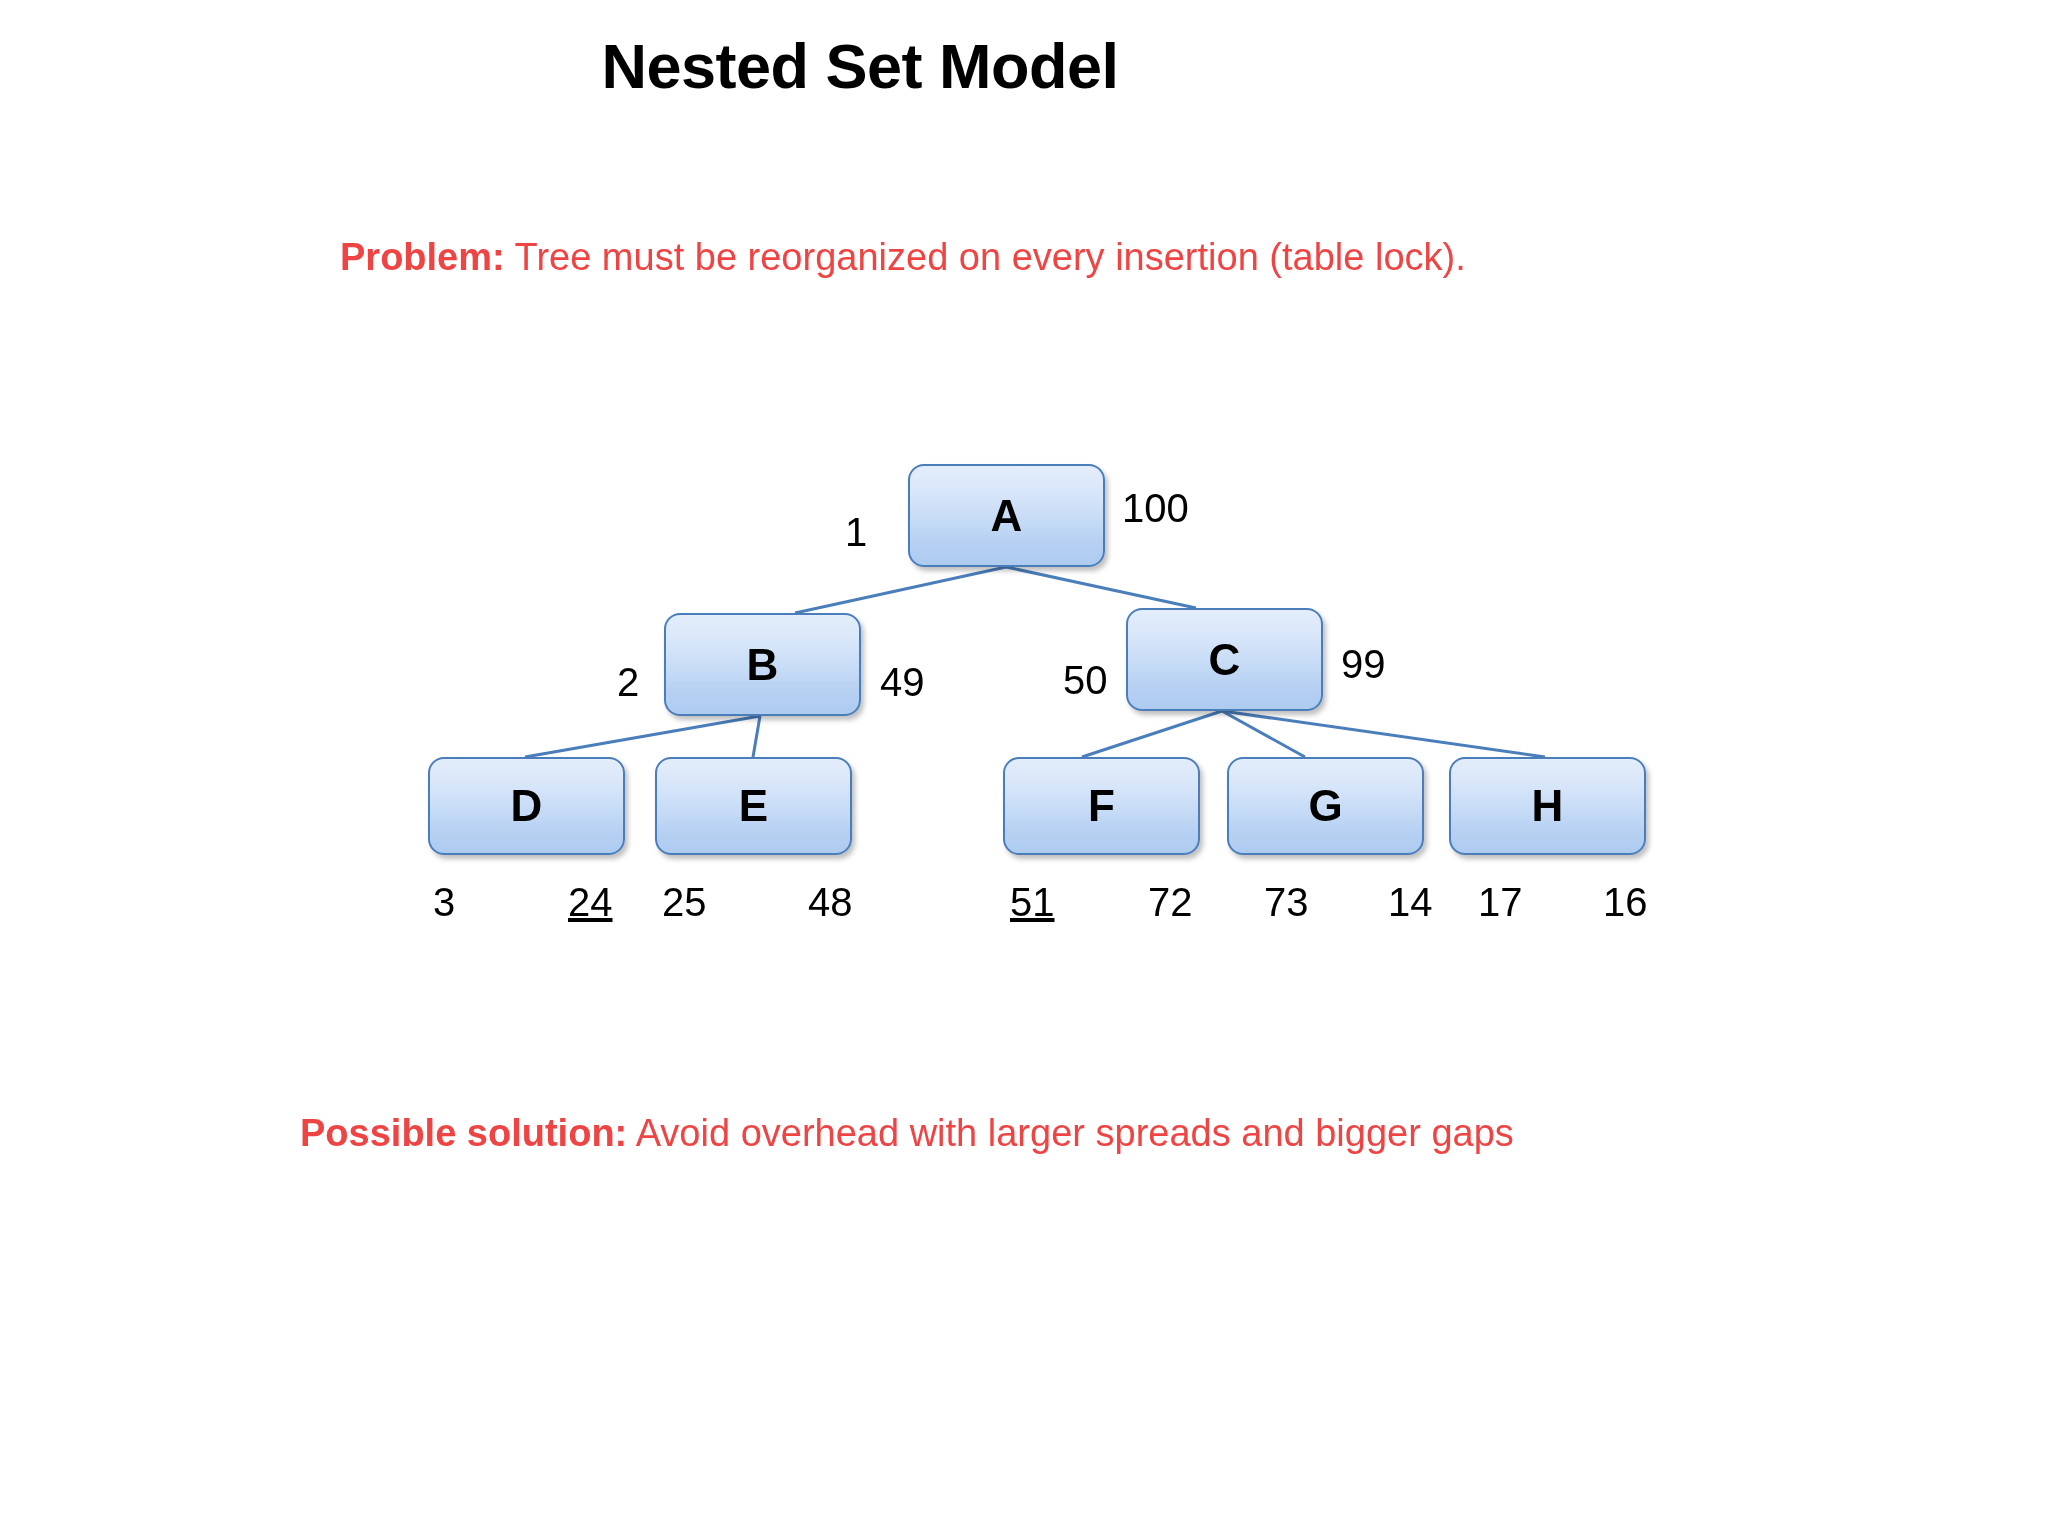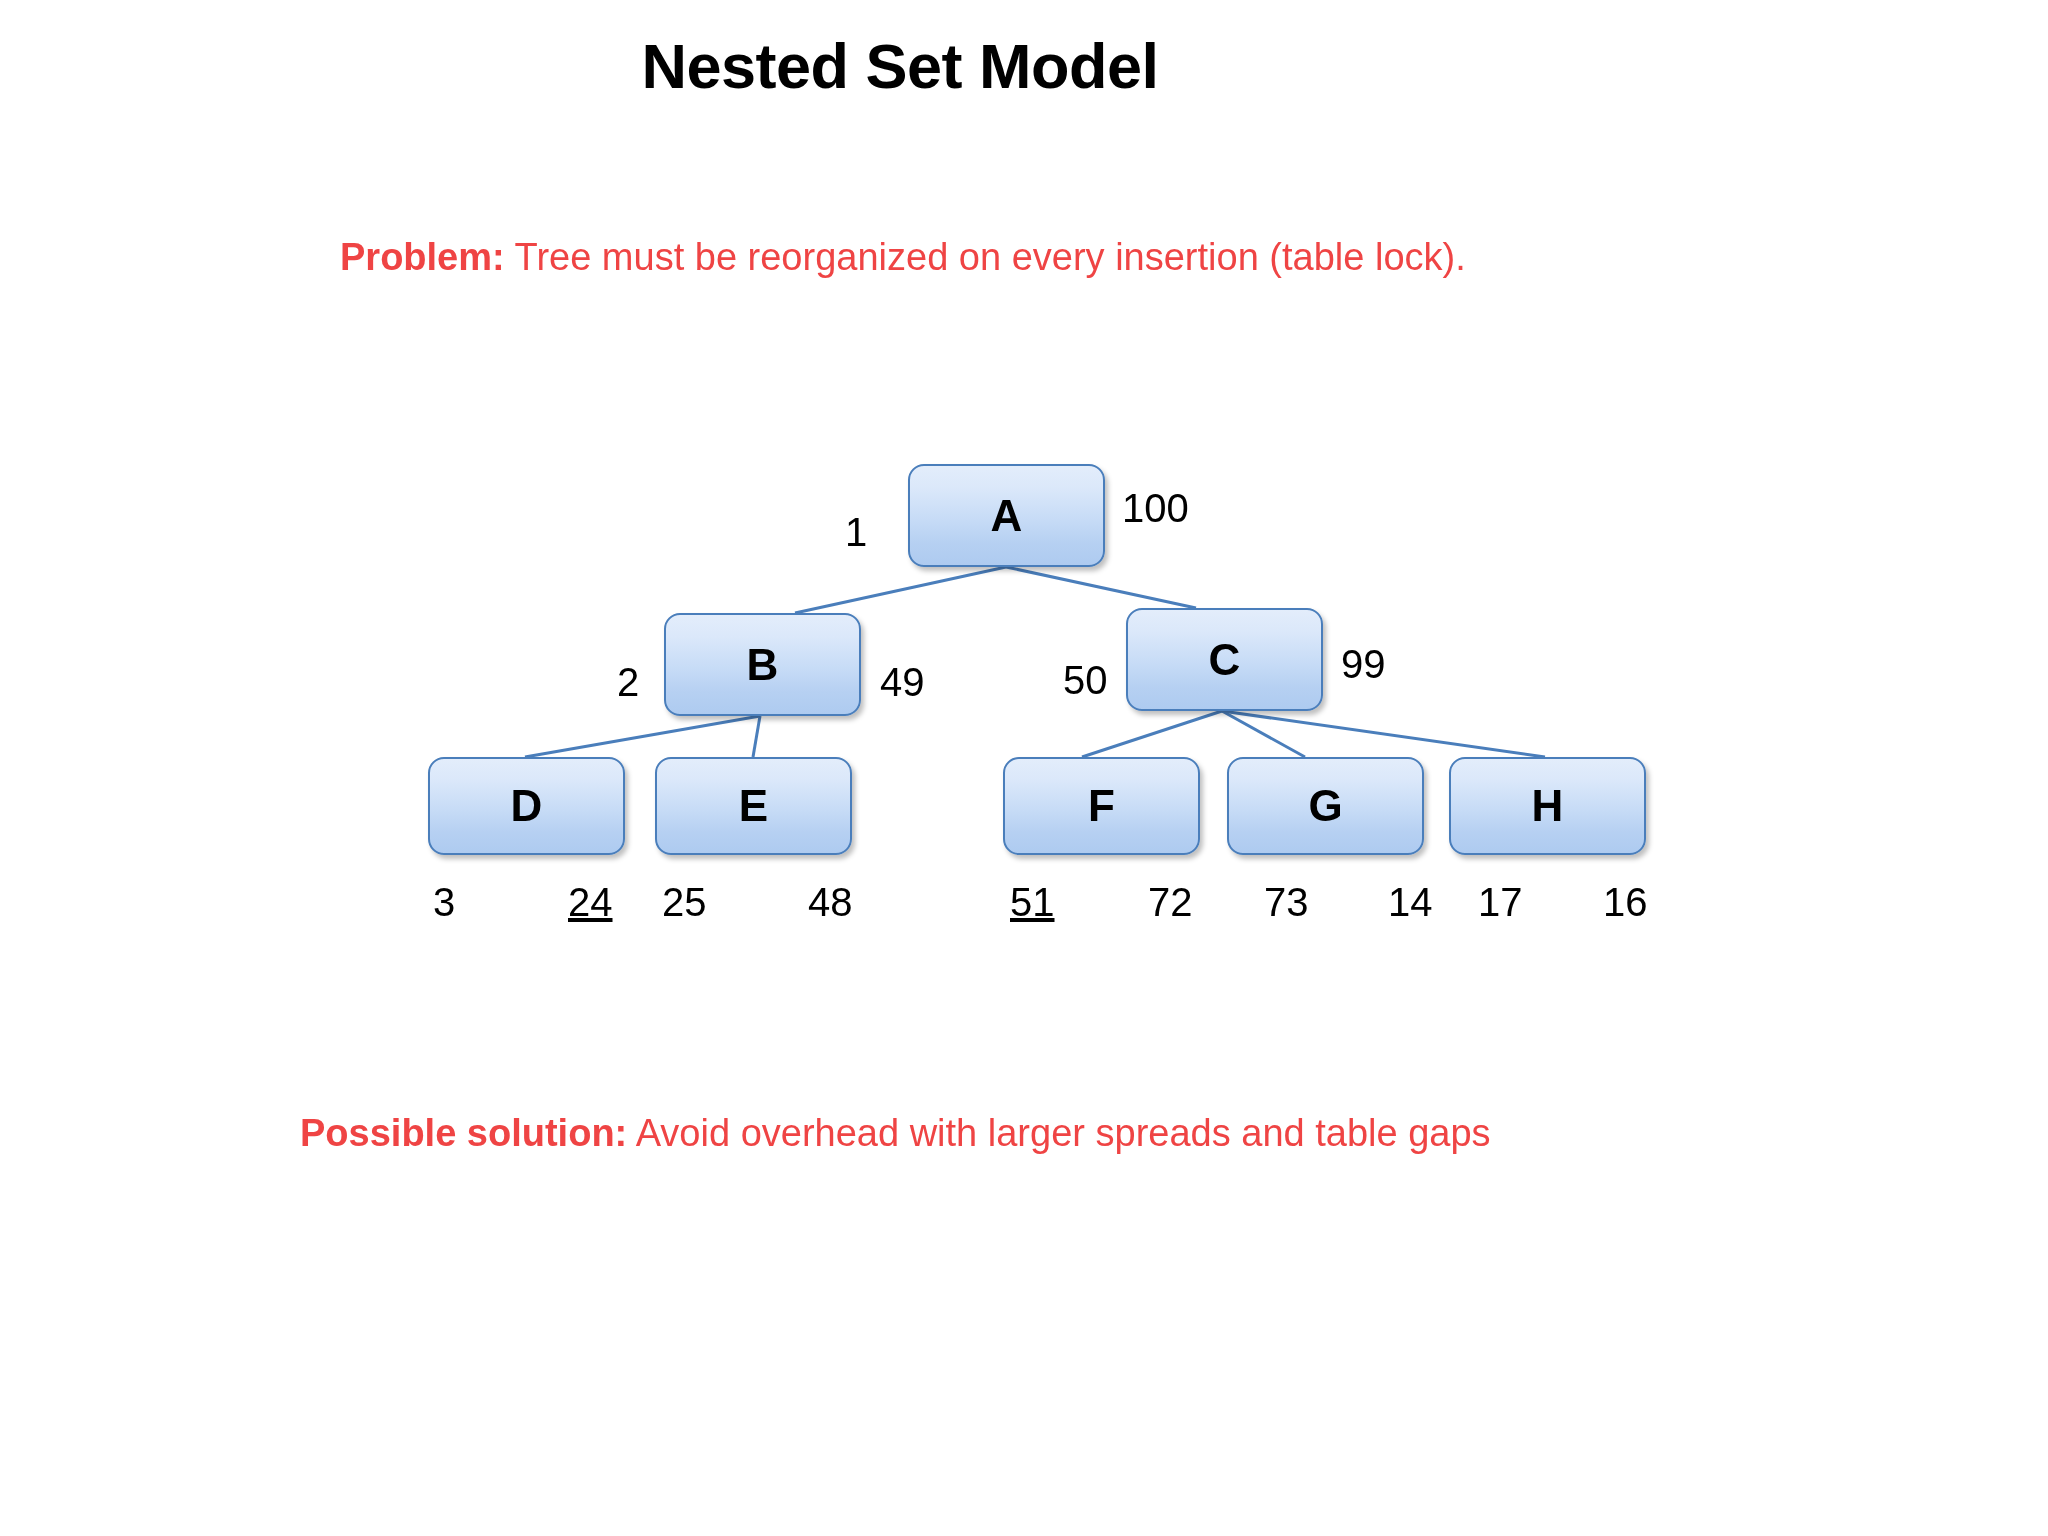--- a/index.html
+++ b/index.html
@@ -20,21 +20,20 @@
   #slide-title {
     position: absolute;
     top: 30px;
     left: 0;
     width: 1720px;
     text-align: center;
     font-size: 63px;
     font-weight: bold;
     letter-spacing: -0.5px;
     color: #000000;
-    padding-left: 40px;
   }
 
   
   .body-line {
     position: absolute;
     font-size: 38px;
     color: #ef4444;
     white-space: nowrap;
   }
   #problem-line { top: 236px; left: 340px; }
@@ -196,14 +195,14 @@
 
   <div class="bound bound-bottom" id="bound-g-left">73</div>
   <div class="bound bound-bottom" id="bound-h-left-g">14</div>
 
   <div class="bound bound-bottom" id="bound-h-left">17</div>
   <div class="bound bound-bottom" id="bound-h-right">16</div>
 
 </div>
 
 <div class="body-line" id="solution-line">
-  <span class="lead">Possible solution:</span><span> Avoid overhead with larger spreads and table gaps</span>
+  <span class="lead">Possible solution:</span><span> Avoid overhead with larger spreads and bigger gaps</span>
 </div>
 
 </body></html>

